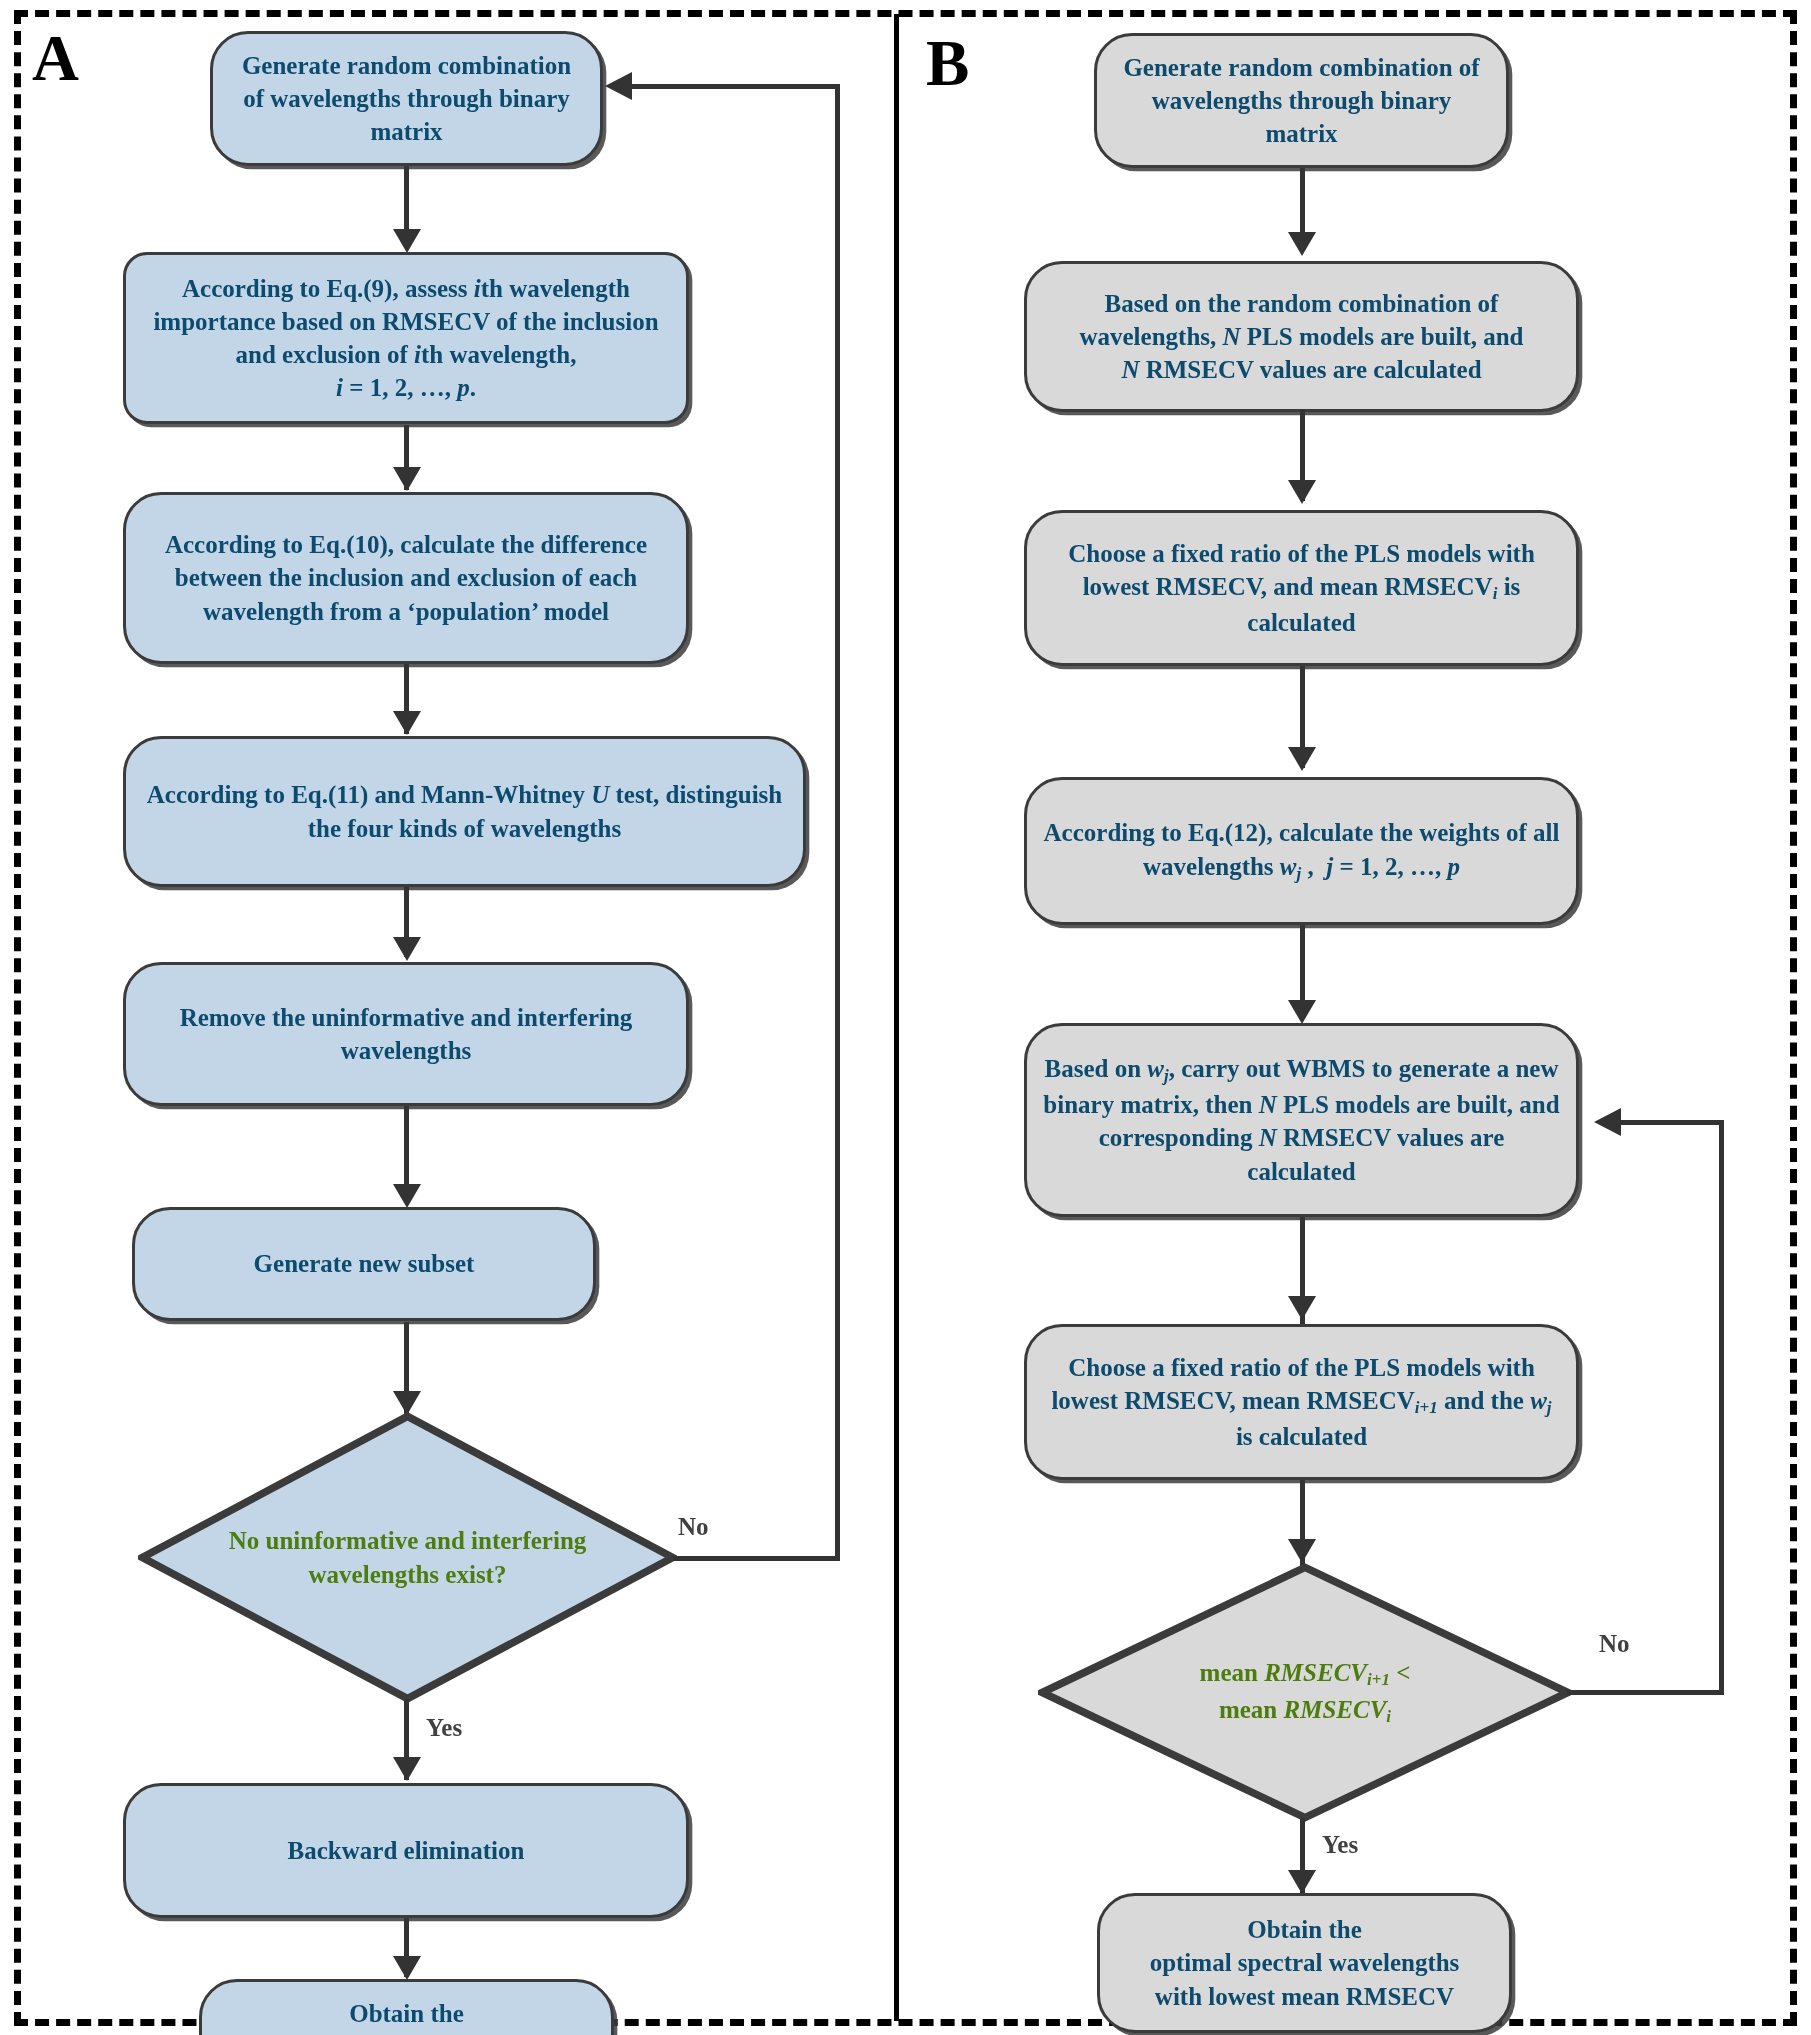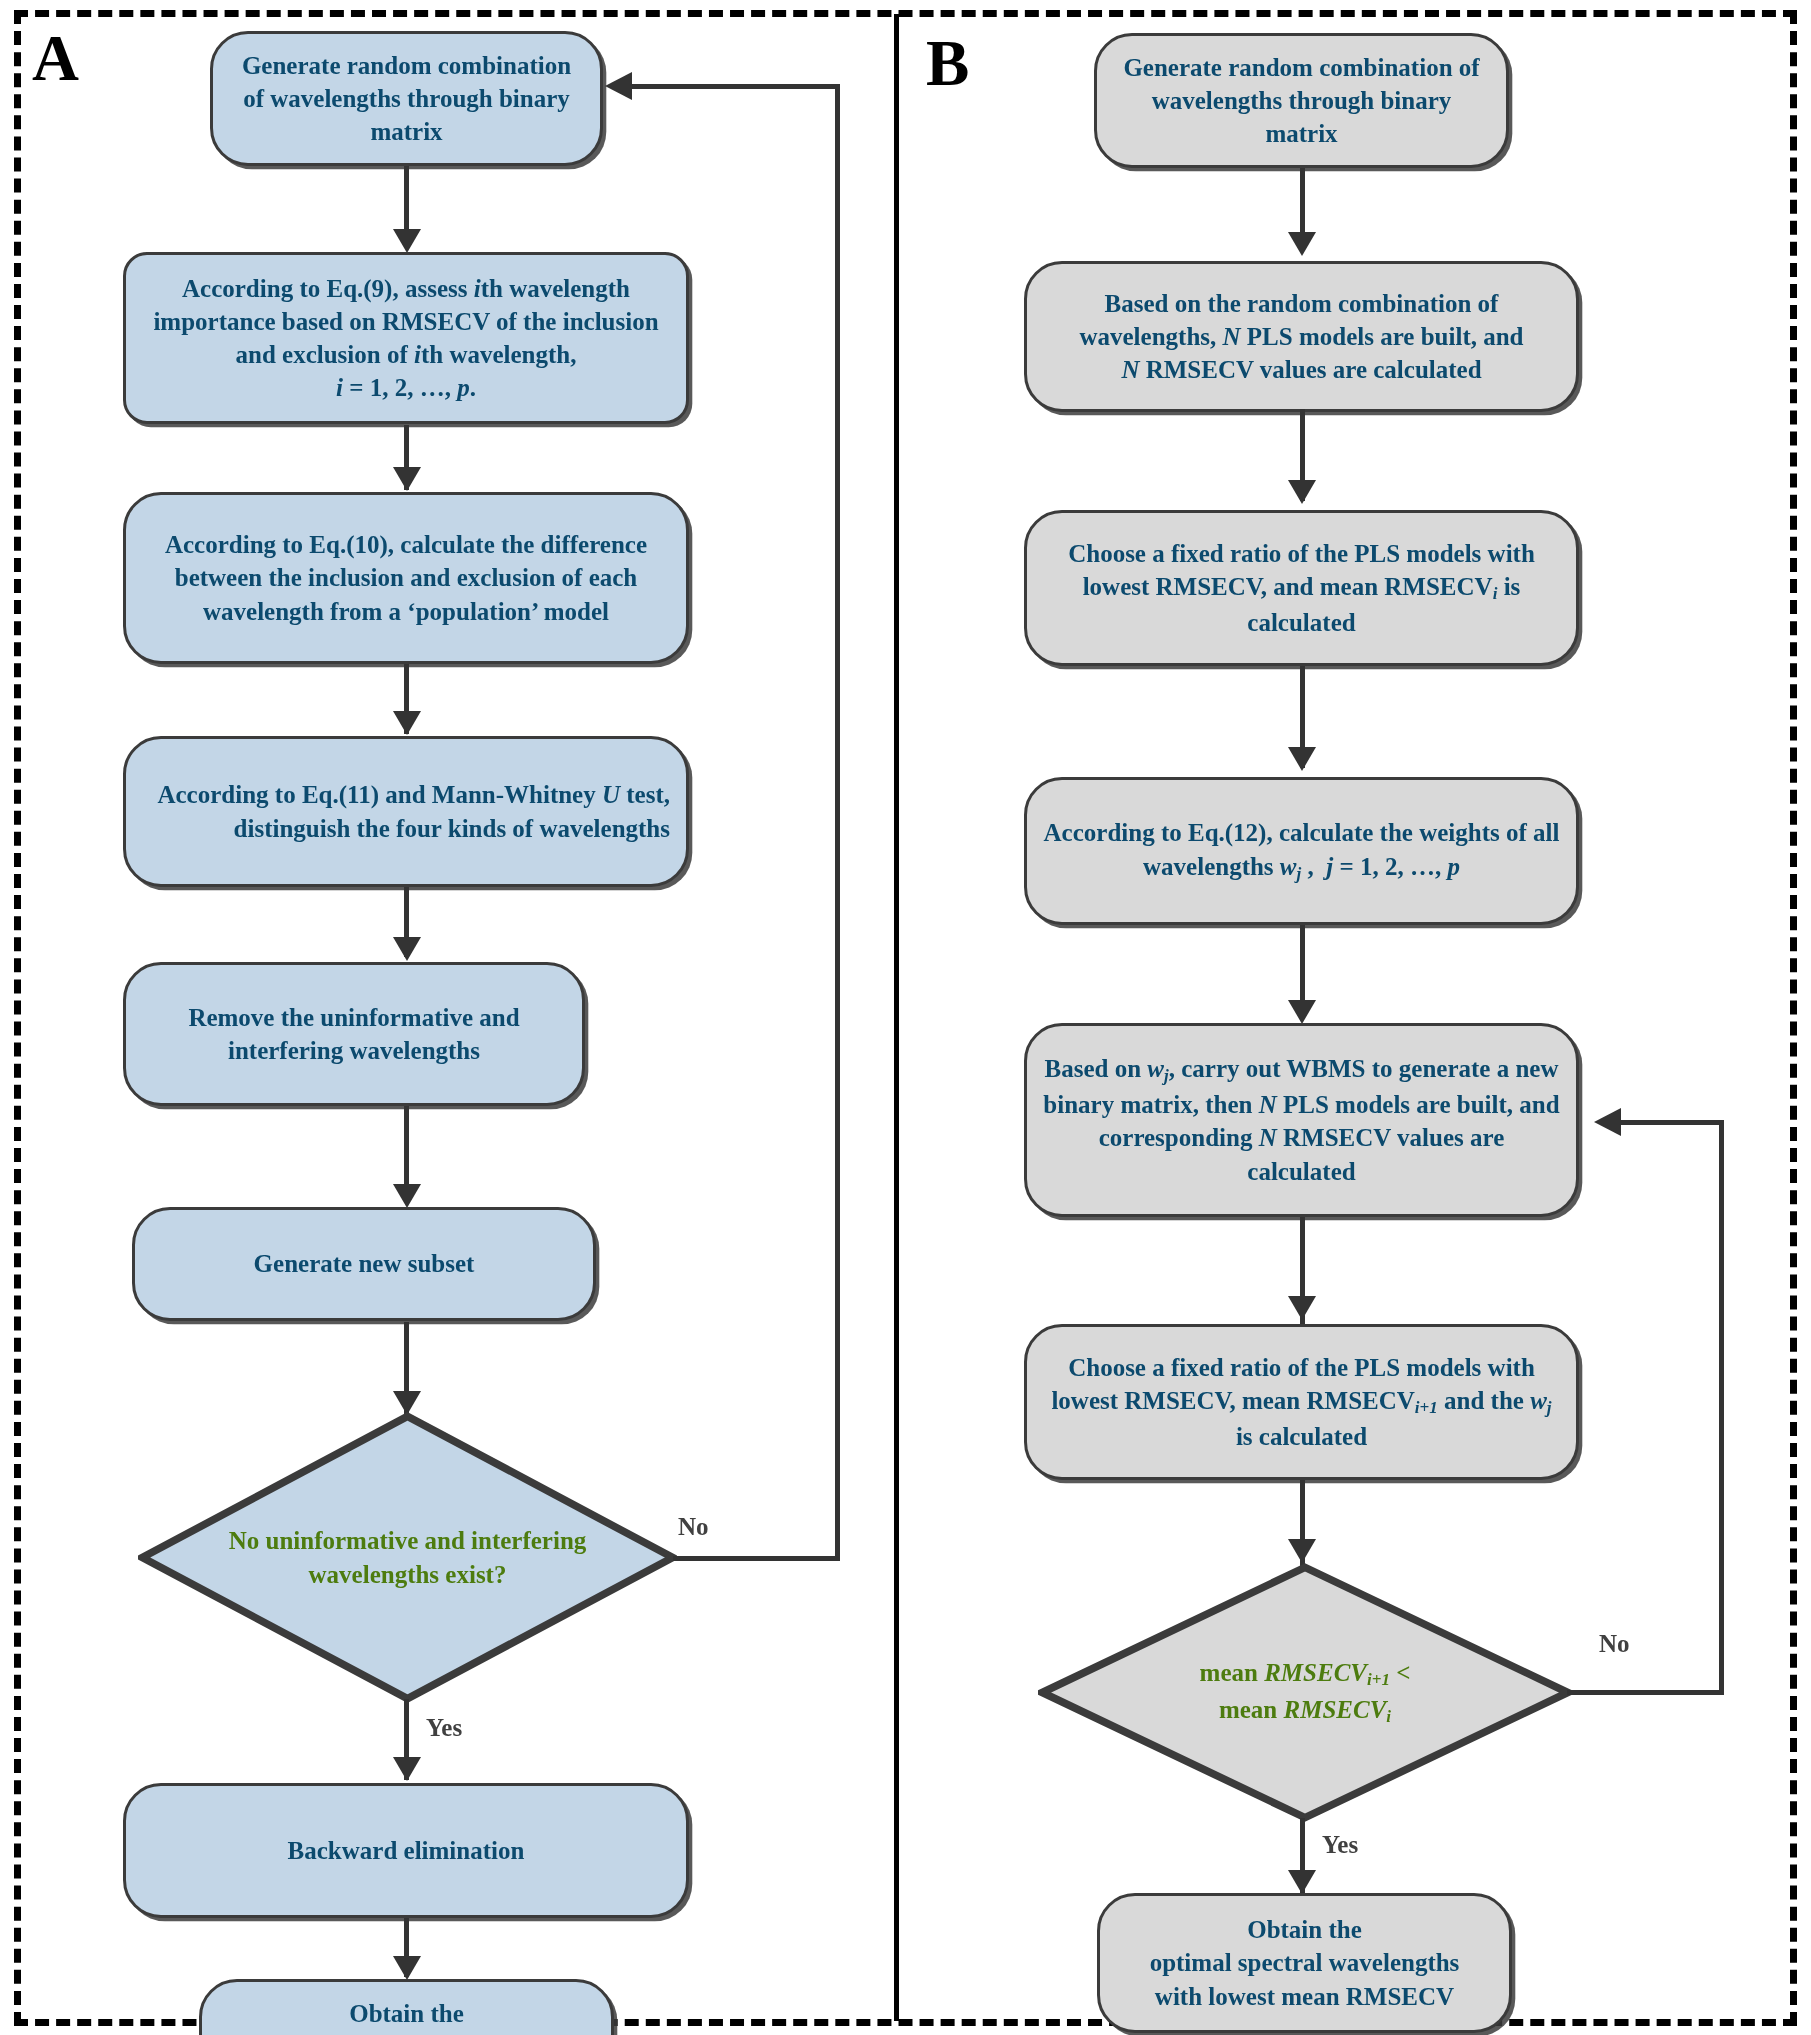--- a/index.html
+++ b/index.html
@@ -120,30 +120,30 @@
   <div class="conn" style="left:404px;top:425px;width:4.9px;height:65px;"></div>
   <div class="arrowhead arrow-down" style="left:393px;top:467px;"></div>
 
   <div class="node blue fs-46" style="left:123px;top:492px;width:566px;height:172px;">
     <span class="txt">According to Eq.(10), calculate the difference between the inclusion and exclusion of each wavelength from a ‘population’ model</span>
   </div>
 
   <div class="conn" style="left:404px;top:664px;width:4.9px;height:70px;"></div>
   <div class="arrowhead arrow-down" style="left:393px;top:711px;"></div>
 
-  <div class="node blue fs-46" style="left:123px;top:736px;width:566px;height:151px;text-align:right;">
+  <div class="node blue fs-46" style="left:123px;top:736px;width:683px;height:151px;">
     <span class="txt">
       According to Eq.(11) and Mann-Whitney <i>U</i> test, distinguish the four kinds of wavelengths
     </span>
   </div>
 
   <div class="conn" style="left:404px;top:887px;width:4.9px;height:70px;"></div>
   <div class="arrowhead arrow-down" style="left:393px;top:937px;"></div>
 
-  <div class="node blue fs-46" style="left:123px;top:962px;width:462px;height:144px;">
+  <div class="node blue fs-46" style="left:123px;top:962px;width:566px;height:144px;">
     <span class="txt">Remove the uninformative and interfering wavelengths</span>
   </div>
 
   <div class="conn" style="left:404px;top:1106px;width:4.9px;height:97px;"></div>
   <div class="arrowhead arrow-down" style="left:393px;top:1184px;"></div>
 
   <div class="node blue fs-46" style="left:123px;top:1207px;width:464px;height:114px;margin-left:9px;">
     <span class="txt">Generate new subset</span>
   </div>
 

